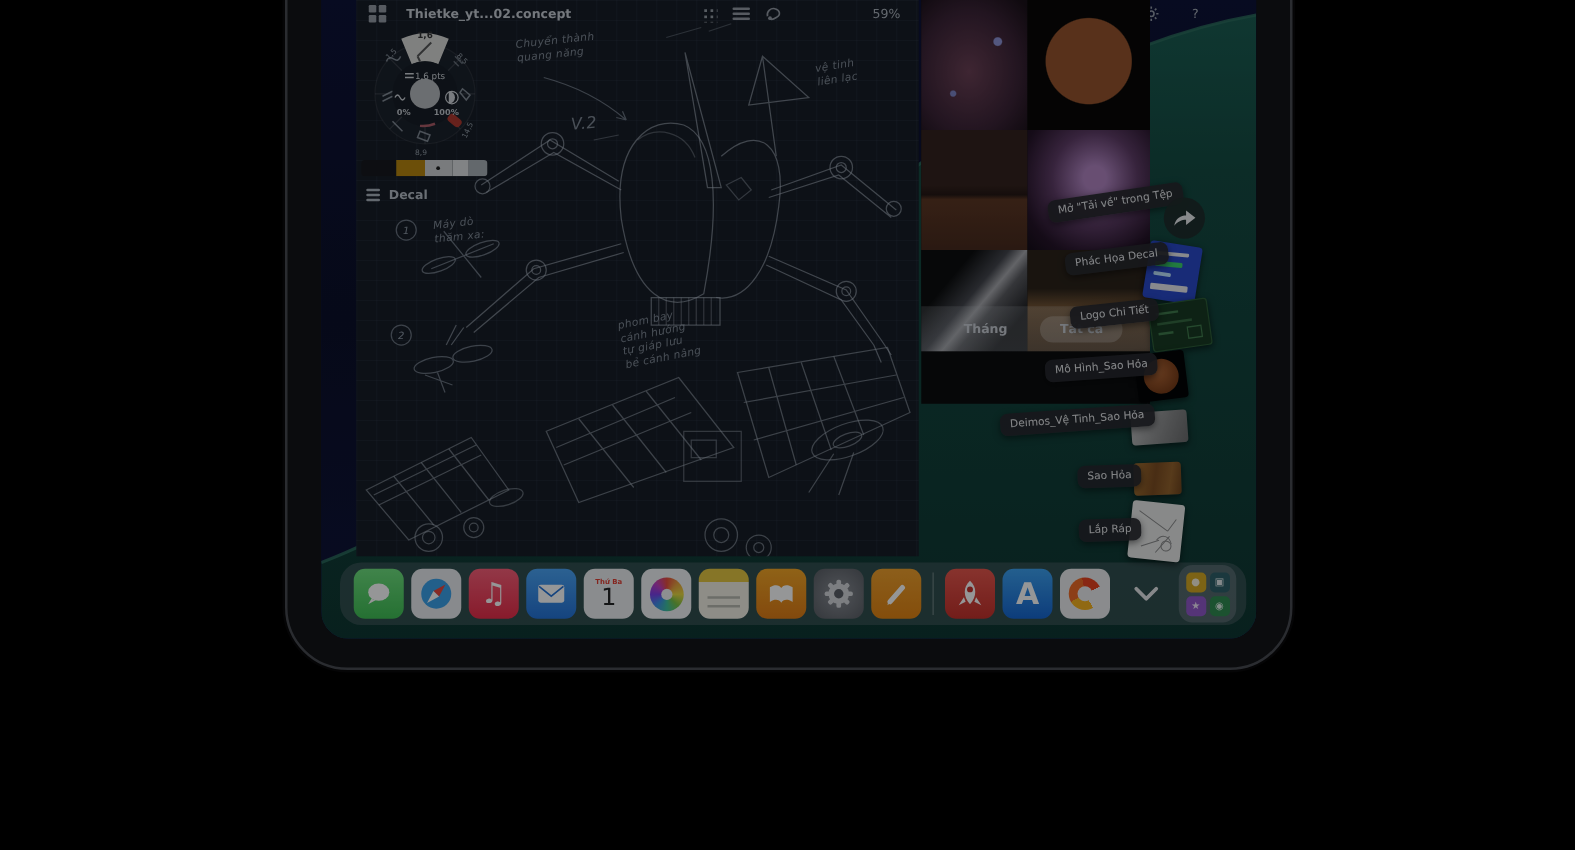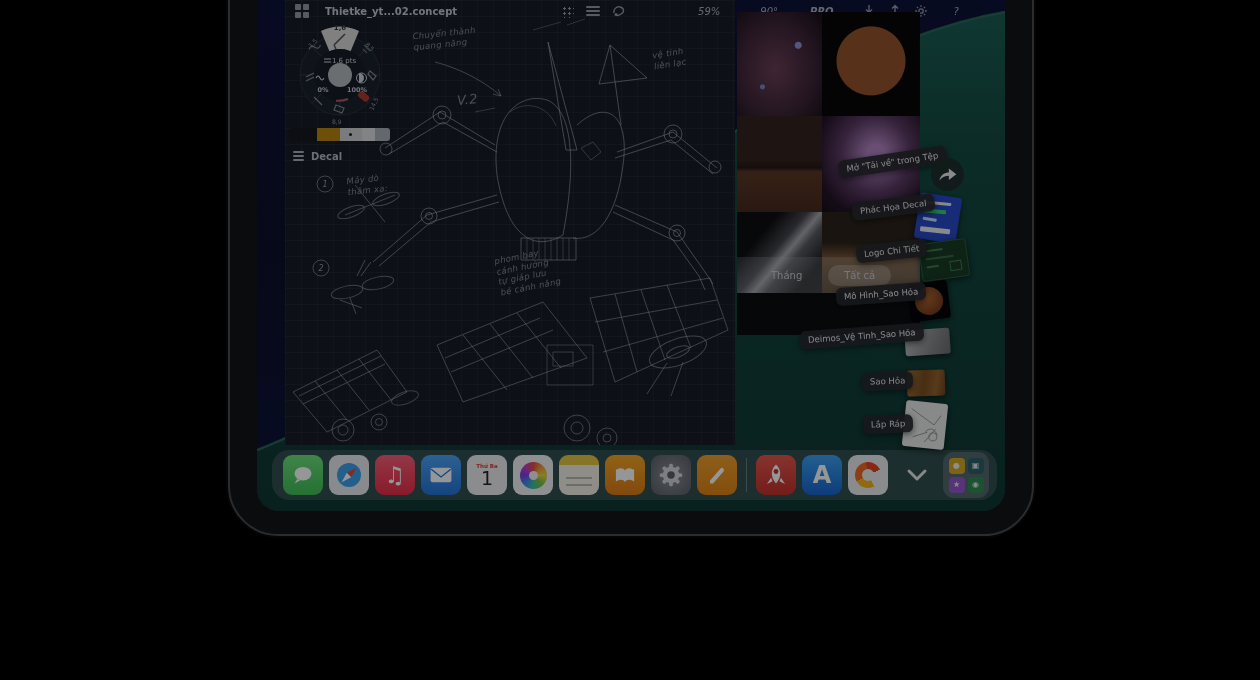--- a/index.html
+++ b/index.html
@@ -14,40 +14,40 @@
   #wallpaper{inset:0;z-index:0;}
   
   #app{left:28px;top:0;width:450px;height:445px;background:#161b23;z-index:10;
     background-image:
       linear-gradient(rgba(90,110,140,.10) 1px,transparent 1px),
       linear-gradient(90deg,rgba(90,110,140,.10) 1px,transparent 1px);
     background-size:16px 16px;}
   #app-toolbar{left:0;top:0;width:100%;height:22px;display:flex;align-items:center;
     color:#9aa2ac;font-size:10px;z-index:12;}
   .tb-ico{width:14px;height:14px;margin:0 6px;opacity:.85;flex:0 0 auto;}
-  .tb-txt{margin:0 20px;color:#a9b0b9;font-style:italic;}
+  .tb-txt{margin:0 20px;color:#a9b0b9;}
   #app-title{color:#c6cbd2;font-weight:bold;font-size:10px;margin-left:2px;white-space:nowrap;}
   .sep{width:1px;height:11px;background:rgba(255,255,255,.18);margin:0 4px;}
   .grid4{display:grid;grid-template-columns:6px 6px;grid-gap:2px;}
   .grid4 i{width:6px;height:6px;background:#aab1ba;border-radius:1px;}
   .dots9{width:13px;height:13px;background-image:radial-gradient(#aab1ba 1.1px,transparent 1.3px);background-size:5px 5px;background-position:1px 1px;}
   .bars3 i{display:block;width:14px;height:2px;background:#aab1ba;margin:2px 0;border-radius:1px;}
   
   #wheel{left:3px;top:20px;z-index:14;}
   
   #colorbar{left:4px;top:128px;width:101px;height:13px;display:flex;border-radius:3px;overflow:hidden;z-index:14;}
   #colorbar div{height:100%;}
   
   #layers{left:8px;top:149px;display:flex;align-items:center;z-index:14;color:#b6bcc4;font-size:10px;font-weight:bold;}
   #layers .bars3 i{width:11px;}
   
   .note{position:absolute;color:#97a1ad;opacity:.8;font-style:italic;font-size:8.5px;line-height:1.25;
     white-space:pre-line;letter-spacing:.3px;z-index:13;}
   
-  #photos{left:480px;top:12px;width:183px;height:323px;z-index:10;background:#0a0a0a;}
+  #photos{left:480px;top:0;width:183px;height:323px;z-index:10;background:#0a0a0a;font-weight:bold;}
   .ph{position:absolute;}
   #ph-tabbar{left:0;top:245px;width:183px;height:36px;z-index:11;
     background:linear-gradient(rgba(190,195,200,.20),rgba(160,165,170,.28));display:flex;align-items:center;}
   .ph-tab{color:#c8ccd2;font-size:10px;}
   #tab-all-pill{background:rgba(255,255,255,.22);border-radius:13px;padding:5px 16px;margin-left:26px;}
   #tab-months{margin-left:34px;}
   
   .pill{position:absolute;background:rgba(38,38,42,.94);color:#e3e4e6;font-size:8.5px;
     padding:4px 8px;border-radius:6px;white-space:nowrap;z-index:32;box-shadow:0 2px 6px rgba(0,0,0,.5);}
   .thumb{position:absolute;z-index:31;border-radius:3px;box-shadow:0 2px 6px rgba(0,0,0,.6);}

